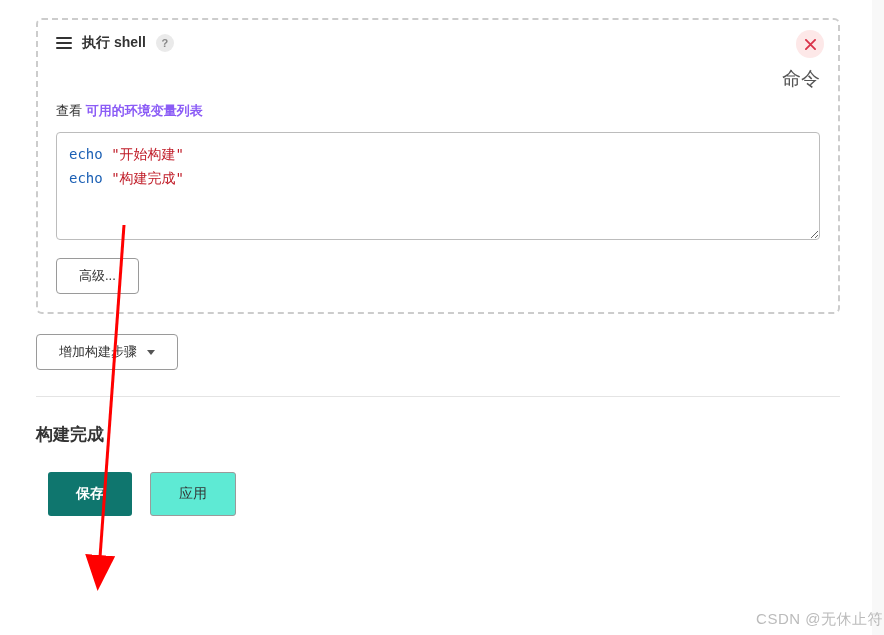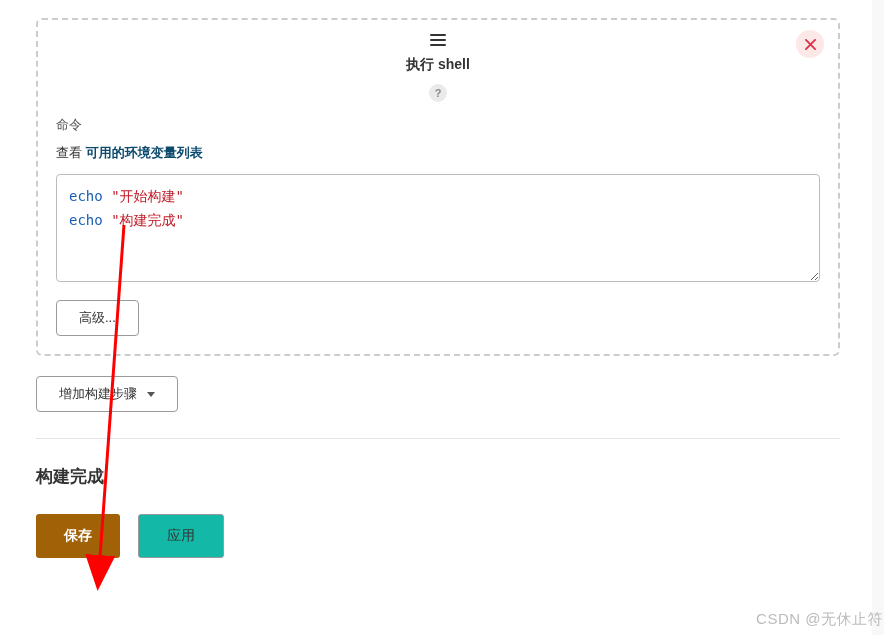--- a/index.html
+++ b/index.html
@@ -32,21 +32,20 @@
       border-radius: 6px;
       padding: 14px 18px 18px 18px;
       margin-bottom: 20px;
       position: relative;
     }
     .step-header {
       display: flex;
       align-items: center;
       gap: 10px;
       margin-bottom: 14px;
-      flex-direction: column;
     }
     .drag-icon {
       display: inline-flex;
       flex-direction: column;
       gap: 3px;
       cursor: grab;
     }
     .drag-icon span {
       width: 16px;
       height: 2px;
@@ -84,31 +83,32 @@
       align-items: center;
       justify-content: center;
       cursor: pointer;
       border: none;
     }
     .close-btn svg {
       width: 11px;
       height: 11px;
     }
     .field-label {
-      font-size: 13px;
+      font-size: 19px;
       color: #555;
       margin-bottom: 10px;
+      text-align: right;
     }
     .env-link-row {
       font-size: 13px;
       color: #333;
       margin-bottom: 12px;
     }
     .env-link {
-      color: #0c4a6e;
+      color: #8b5cf6;
       font-weight: 700;
       text-decoration: none;
       cursor: pointer;
     }
     .code-area {
       width: 100%;
       border: 1px solid #bcbcbc;
       border-radius: 4px;
       padding: 10px 12px;
       font-family: Consolas, Monaco, monospace;
@@ -151,31 +151,32 @@
       border: none;
       border-top: 1px solid #e4e4e4;
       margin: 26px 0 26px 0;
     }
     .footer-actions {
       display: flex;
       gap: 18px;
       margin-top: 26px;
     }
     .primary-btn {
-      background: #a16207;
+      background: #0f766e;
       color: #fff;
       border: none;
       padding: 12px 28px;
       font-size: 14px;
       font-weight: 600;
       border-radius: 3px;
       cursor: pointer;
+      margin-left: 12px;
     }
     .secondary-btn {
-      background: #14b8a6;
+      background: #5eead4;
       color: #333;
       border: 1px solid #9a9a9a;
       padding: 12px 28px;
       font-size: 14px;
       font-weight: 500;
       border-radius: 3px;
       cursor: pointer;
     }
     .arrow-annotation {
       position: absolute;

